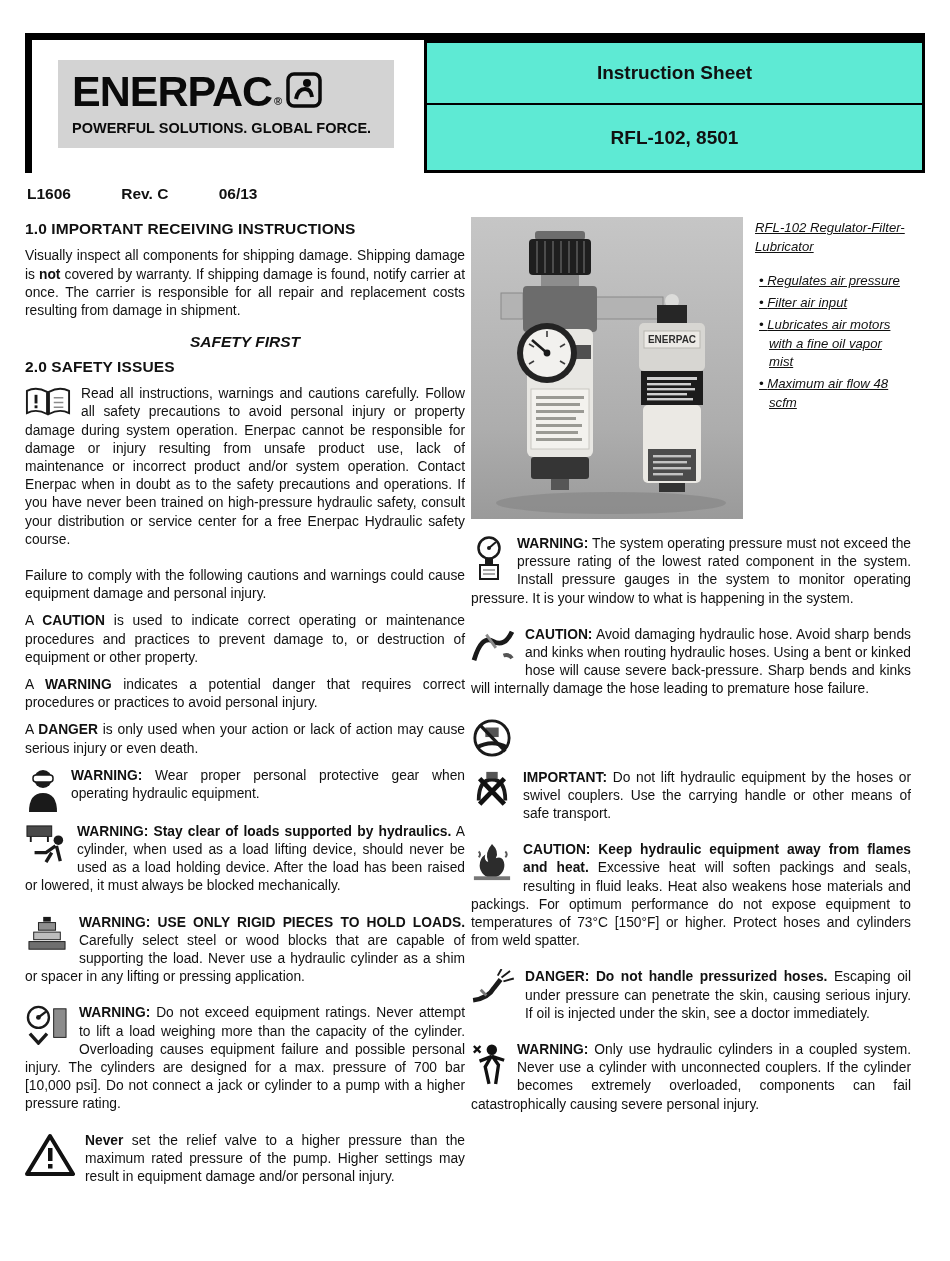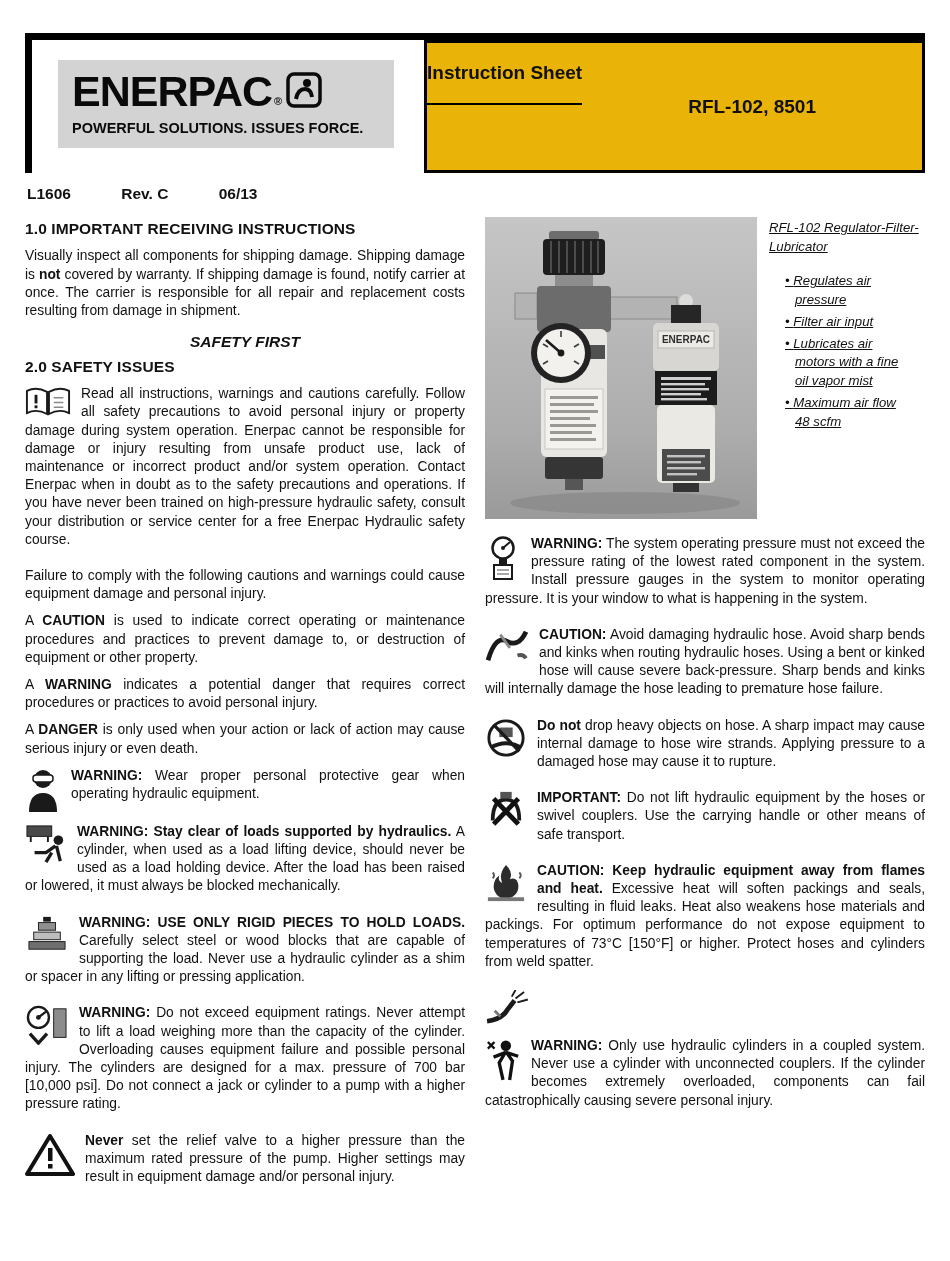--- a/index.html
+++ b/index.html
@@ -13,44 +13,44 @@
   .topbar{height:7px;background:#000;}
   .hdr{display:flex;align-items:stretch;border-left:7px solid #000;height:133px;}
   .hdr-left{width:392px;flex:none;}
   .logo-box{background:#d3d3d3;margin:20px 0 0 26px;width:336px;height:88px;
     box-sizing:border-box;padding:10px 12px 8px 14px;}
   .logo-row{display:flex;align-items:flex-start;line-height:1;}
   .logo-text{font-weight:bold;font-size:43px;letter-spacing:-1px;color:#0a0a0a;}
   .logo-reg{font-size:11px;font-weight:bold;margin:26px 4px 0 2px;}
   .logo-mark{display:inline-block;margin-top:2px;}
   .tagline{font-size:14.5px;font-weight:bold;margin-top:7px;color:#0a0a0a;}
-  .hdr-right{flex:1;border:3px solid #000;box-sizing:border-box;display:flex;background:#eab308;}
+  .hdr-right{flex:1;border:3px solid #000;box-sizing:border-box;display:flex;flex-direction:column;background:#5eead4;}
   .hdr-title{height:60px;display:flex;align-items:center;justify-content:center;
     font-size:19px;font-weight:bold;border-bottom:2px solid #000;}
   .hdr-model{flex:1;display:flex;align-items:center;justify-content:center;
     font-size:19px;font-weight:bold;}
   
   .docinfo{margin:12px 0 12px 2px;font-weight:bold;font-size:15.5px;}
   .docinfo span{margin-right:46px;text-align:center;}
   
-  .cols{display:flex;gap:20px;}
+  .cols{display:flex;gap:6px;}
   .col{width:440px;flex:none;text-align:justify;font-size:13.8px;line-height:1.32;}
   h2.section{font-size:15.5px;font-weight:bold;margin:4px 0 8px;text-align:left;letter-spacing:0.1px;}
   .col p{margin:0 0 9px;}
   .safety-first{text-align:center;font-weight:bold;font-style:italic;font-size:15.5px;margin:12px 0 4px;}
   .warn{margin:0 0 9px;overflow:hidden;}
   .w-icon{float:left;margin:1px 10px 2px 0;}
   .w-icon svg{display:block;}
   b.lead{font-weight:bold;}
   
   .figure{display:flex;gap:12px;margin:2px 0 16px;}
   .photo{width:272px;height:302px;flex:none;display:block;}
   .fig-caption{font-style:italic;font-size:13.2px;line-height:1.42;width:156px;padding-top:2px;text-align:left;text-decoration:underline;}
   .cap-title{margin-bottom:16px;}
-  .fig-caption ul{list-style:none;margin:16px;padding:0;}
+  .fig-caption ul{list-style:none;margin:4px;padding:0;}
   .fig-caption li{margin-bottom:3px;padding-left:10px;text-indent:-10px;}
   .fig-caption li::before{content:"\2022  ";}
 </style>
 </head>
 <body>
 
 <div class="page">
 
   <div class="topbar"></div>
 
@@ -61,21 +61,21 @@
           <span class="logo-text">ENERPAC</span>
           <span class="logo-reg">®</span>
           <span class="logo-mark">
             <svg width="36" height="36" viewBox="0 0 36 36">
               <rect x="2" y="2" width="32" height="32" rx="6" fill="none" stroke="#0a0a0a" stroke-width="3.5"></rect>
               <circle cx="21" cy="11" r="4" fill="#0a0a0a"></circle>
               <path d="M10 27 q2 -10 9 -10 q6 0 7 8" fill="none" stroke="#0a0a0a" stroke-width="4"></path>
             </svg>
           </span>
         </div>
-        <div class="tagline">POWERFUL SOLUTIONS. ISSUES FORCE.</div>
+        <div class="tagline">POWERFUL SOLUTIONS. GLOBAL FORCE.</div>
       </div>
     </div>
     <div class="hdr-right">
       <div class="hdr-title">Instruction Sheet</div>
       <div class="hdr-model">RFL-102, 8501</div>
     </div>
   </header>
 
   <div class="docinfo">
     <span>L1606</span>
@@ -296,21 +296,20 @@
 
       <div class="warn">
         <span class="w-icon">
           <svg width="42" height="40" viewBox="0 0 44 42">
             <circle cx="22" cy="21" r="18" fill="none" stroke="#1a1a1a" stroke-width="3"></circle>
             <rect x="15" y="10" width="14" height="10" fill="#555"></rect>
             <path d="M6 31 q16 -9 32 0" fill="none" stroke="#1a1a1a" stroke-width="4"></path>
             <line x1="9" y1="7" x2="36" y2="35" stroke="#1a1a1a" stroke-width="3.5"></line>
           </svg>
         </span>
-        <p><b class="lead">Do not</b><span> drop heavy objects on hose. A sharp impact may cause internal damage to hose wire strands. Applying pressure to a damaged hose may cause it to rupture.</span></p>
       </div>
 
       <div class="warn">
         <span class="w-icon">
           <svg width="42" height="38" viewBox="0 0 44 40">
             <path d="M8 32 q0 -22 14 -22 q14 0 14 22" fill="none" stroke="#1a1a1a" stroke-width="4"></path>
             <rect x="16" y="2" width="12" height="7" fill="#555"></rect>
             <line x1="9" y1="9" x2="35" y2="36" stroke="#111" stroke-width="5"></line>
             <line x1="35" y1="9" x2="9" y2="36" stroke="#111" stroke-width="5"></line>
           </svg>
@@ -334,20 +333,21 @@
           <svg width="44" height="36" viewBox="0 0 46 38">
             <path d="M2 33 q16 -2 22 -13 l7 -9" fill="none" stroke="#1a1a1a" stroke-width="5"></path>
             <g stroke="#1a1a1a" stroke-width="2">
               <line x1="32" y1="9" x2="41" y2="2"></line>
               <line x1="34" y1="13" x2="45" y2="10"></line>
               <line x1="28" y1="7" x2="32" y2="0"></line>
             </g>
             <path d="M10 22 l6 6" stroke="#777" stroke-width="3"></path>
           </svg>
         </span>
+        <p><b class="lead">DANGER: Do not handle pressurized hoses.</b><span> Escaping oil under pressure can penetrate the skin, causing serious injury. If oil is injected under the skin, see a doctor immediately.</span></p>
       </div>
 
       <div class="warn">
         <span class="w-icon">
           <svg width="36" height="44" viewBox="0 0 38 46">
             <circle cx="22" cy="8" r="5.5" fill="#111"></circle>
             <path d="M22 14 l-7 12 l4 18 M22 14 l7 10 l-3 20 M22 15 l-13 5 M22 15 l13 4" fill="none" stroke="#111" stroke-width="3.5"></path>
             <path d="M3 4 l7 7 M3 11 l7 -7" stroke="#111" stroke-width="2.5"></path>
           </svg>
         </span>

